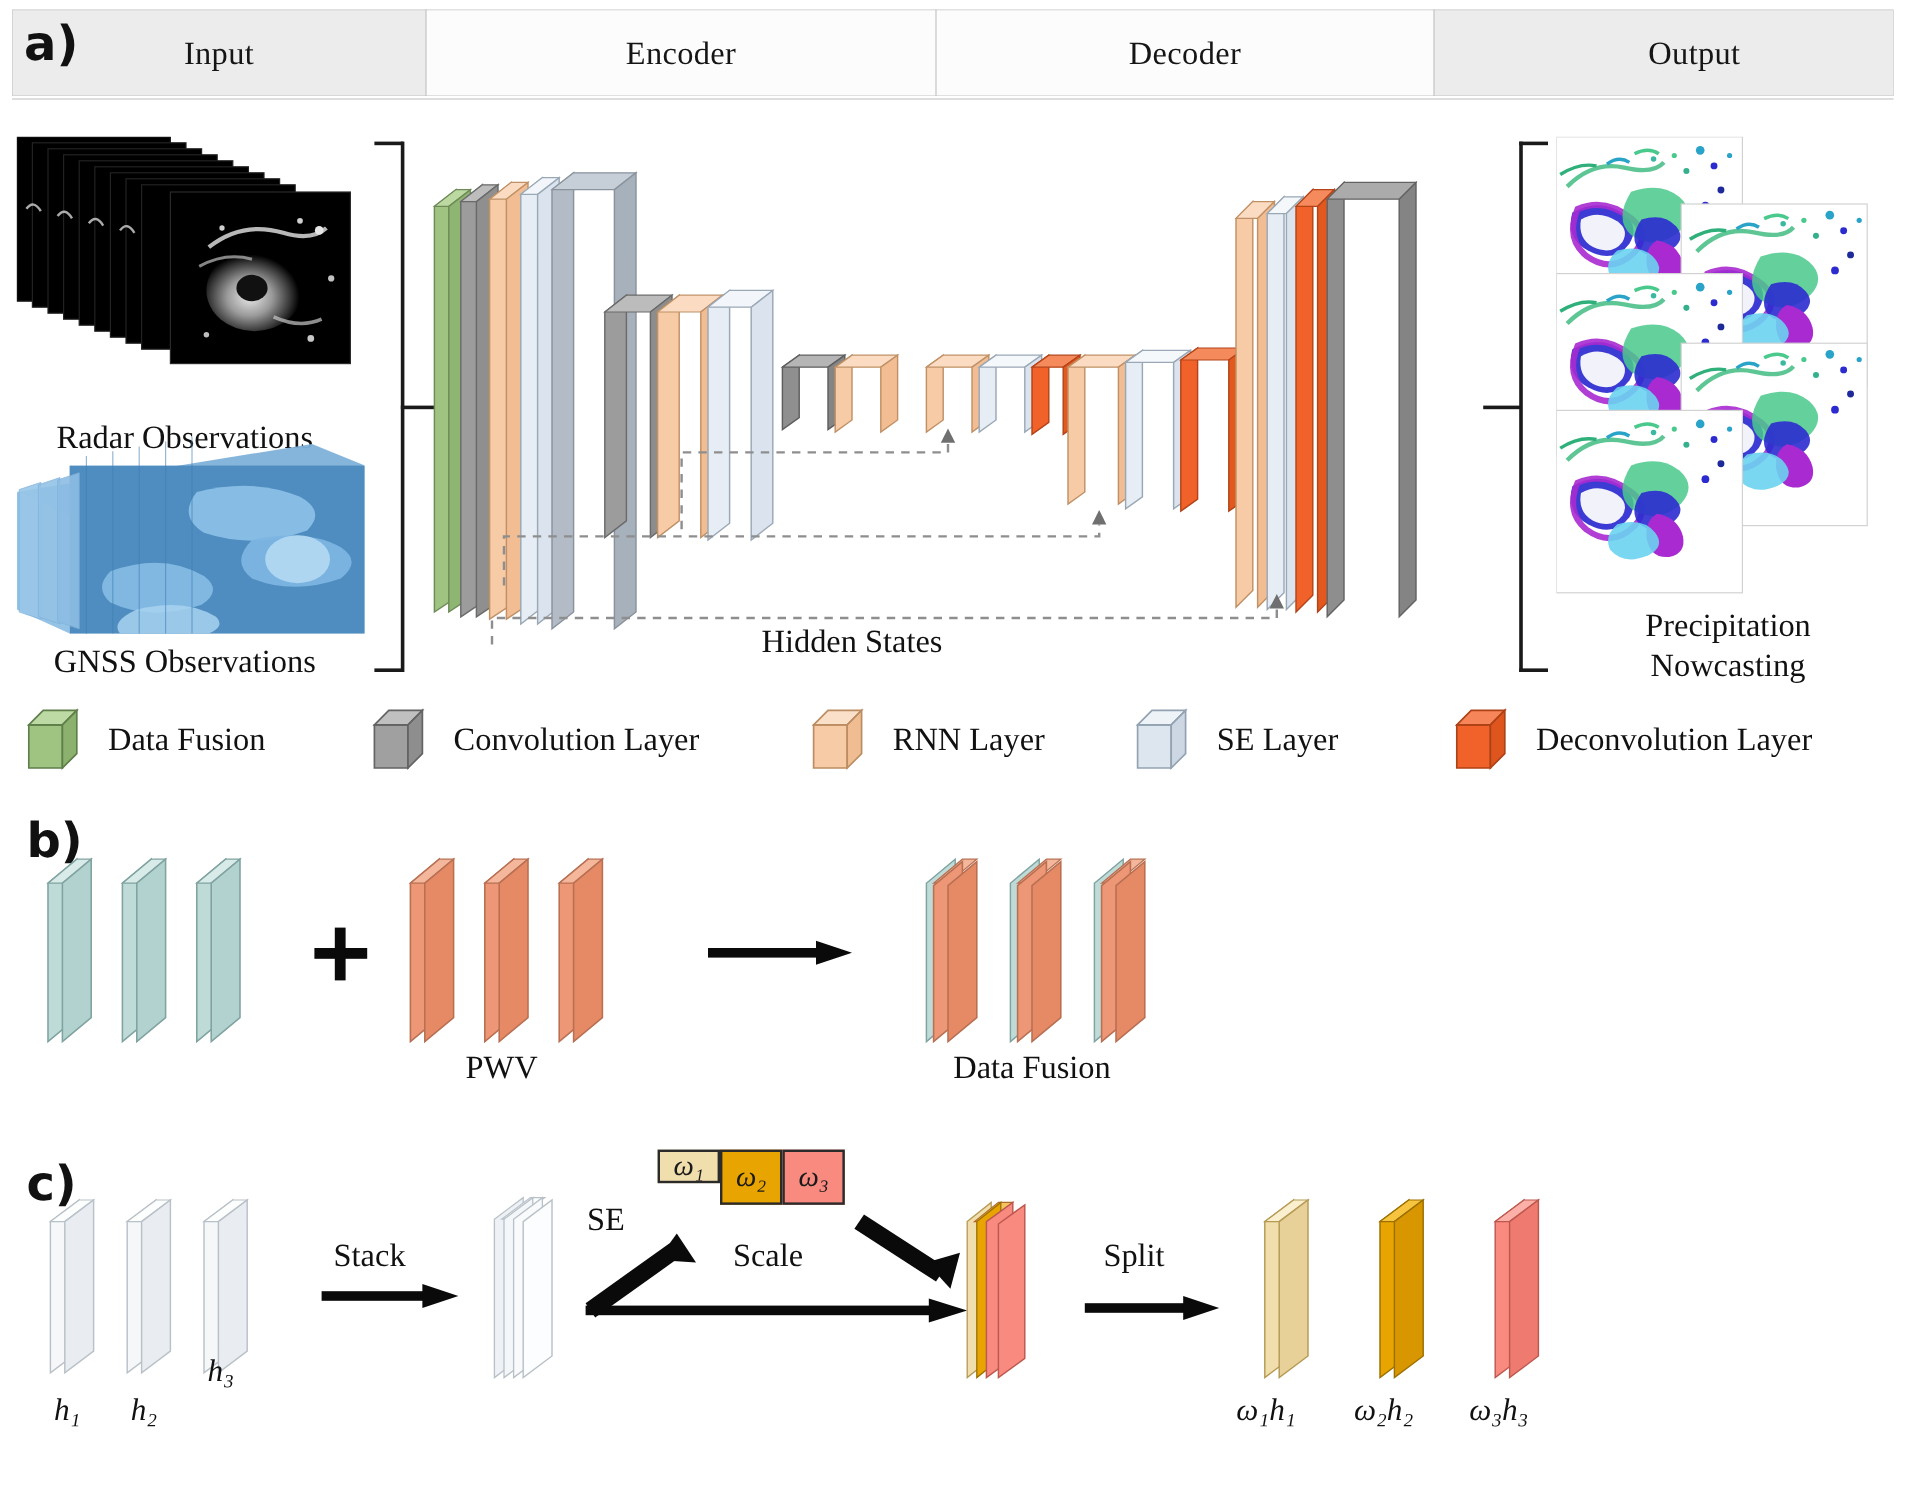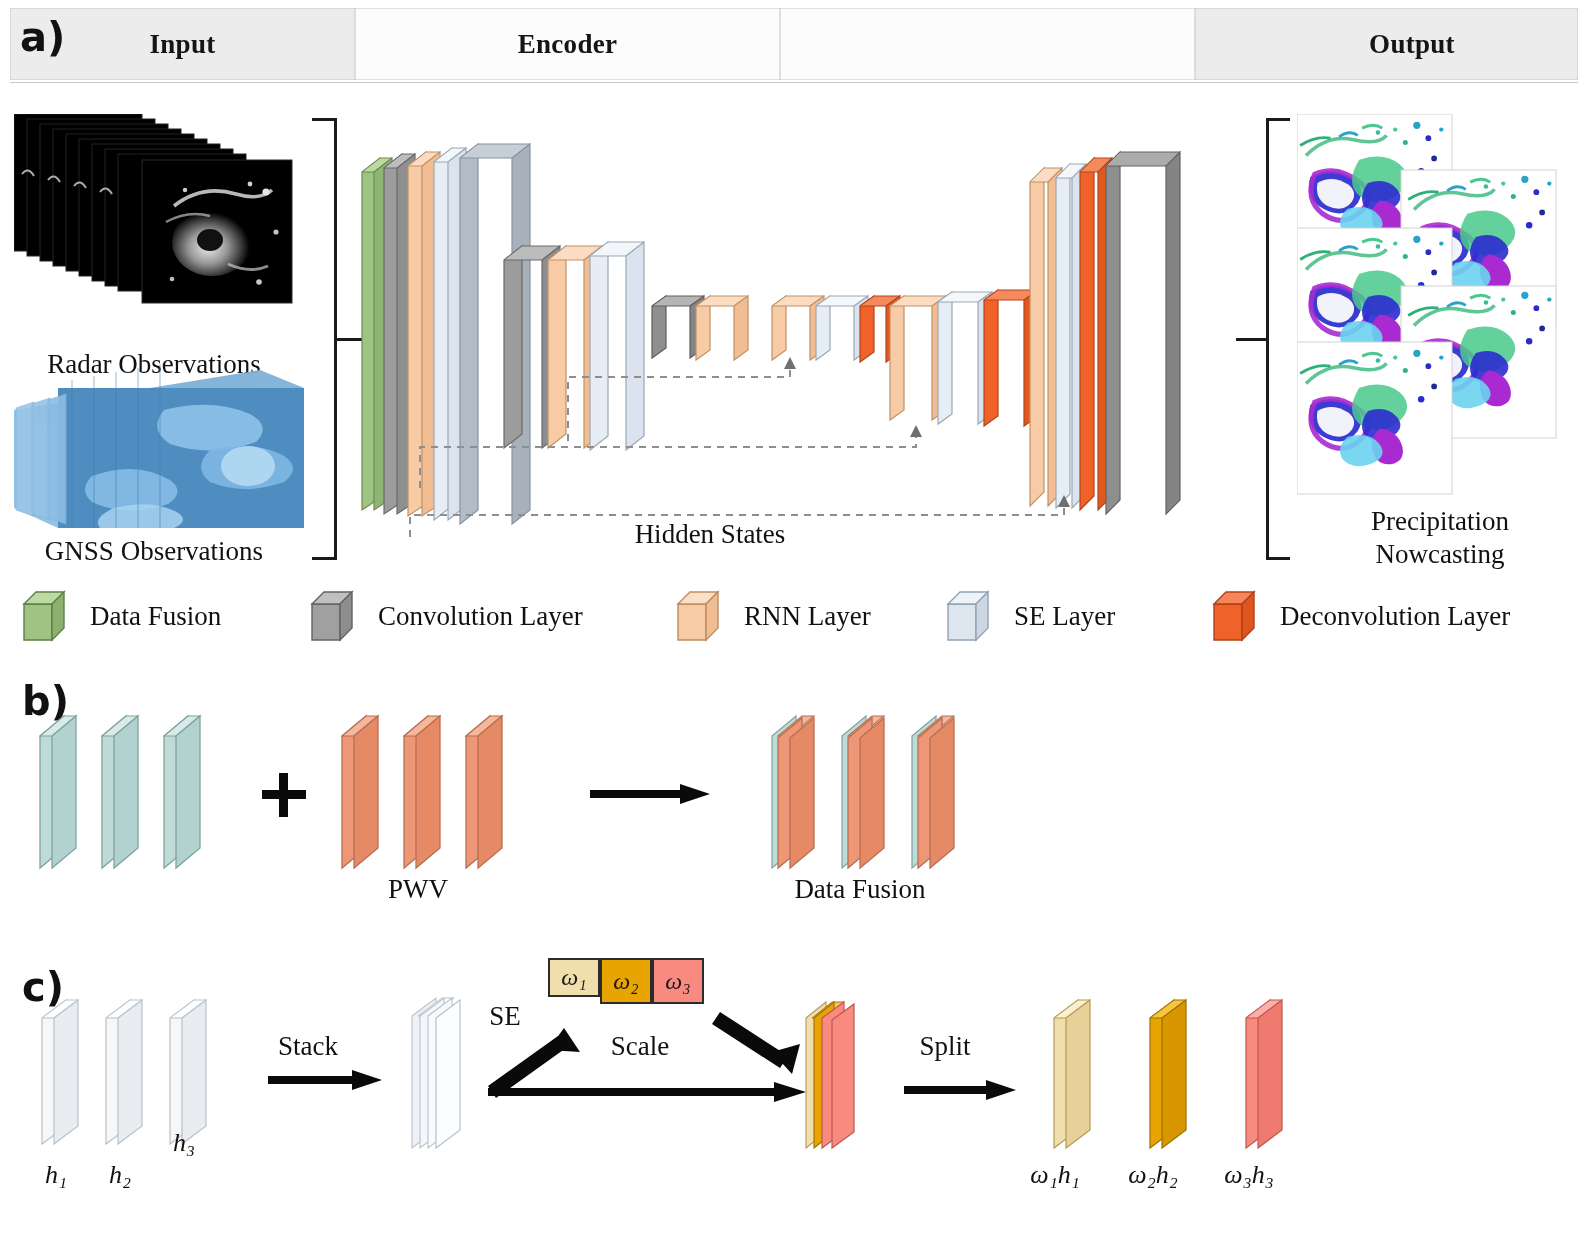--- a/index.html
+++ b/index.html
@@ -2,21 +2,21 @@
 <html><head>
 <meta charset="utf-8">
 <style>
   html,body{margin:0;padding:0;background:#fff;}
   body{font-family:"Liberation Serif", serif;}
   #fig{position:relative;width:1588px;height:1238px;background:#fff;overflow:hidden;}
 
   
   .hdr{position:absolute;left:10px;top:8px;width:1568px;height:72px;}
   .hdr-seg{position:absolute;top:0;height:72px;display:flex;align-items:center;justify-content:center;
-           font-size:27px;color:#151515;letter-spacing:.3px;font-weight:bold;}
+           font-size:27px;color:#151515;letter-spacing:.3px;}
   .hdr-line{position:absolute;left:10px;width:1568px;height:1px;background:#c9c9c9;}
 
   .panel-letter{position:absolute;font-family:"DejaVu Sans",sans-serif;font-weight:700;font-size:40px;color:#111;}
 
   
   .lbl{position:absolute;font-size:27px;color:#111;text-align:center;line-height:1.22;}
   .italic-lbl{position:absolute;font-size:26px;color:#111;font-style:italic;text-align:center;}
 
   
   .brk{position:absolute;}
@@ -43,20 +43,23 @@
       <polygon points="0,0 345,0 400,36 345,72 0,72" fill="#ececec" stroke="#c4c4c4" stroke-width="1"></polygon>
       <polygon points="345,0 770,0 825,36 770,72 345,72" fill="#fcfcfc" stroke="#c4c4c4" stroke-width="1"></polygon>
       <polygon points="770,0 1185,0 1240,36 1185,72 770,72" fill="#fcfcfc" stroke="#c4c4c4" stroke-width="1"></polygon>
       <polygon points="1185,0 1568,0 1568,72 1185,72" fill="#ececec" stroke="#c4c4c4" stroke-width="1"></polygon>
     </svg>
     <div class="hdr-seg" style="left:0;width:345px;">
       <span>Input</span>
     </div>
     <div class="hdr-seg" style="left:345px;width:425px;">
       <span>Encoder</span>
+    </div>
+    <div class="hdr-seg" style="left:770px;width:415px;">
+      <span>Decoder</span>
     </div>
     <div class="hdr-seg" style="left:1185px;width:434px;">
       <span>Output</span>
     </div>
   </div>
   <div class="hdr-line" style="top:82px;"></div>
 
   <div class="panel-letter" style="left:20px;top:14px;">a)</div>
   <div class="panel-letter" style="left:22px;top:678px;">b)</div>
   <div class="panel-letter" style="left:22px;top:964px;">c)</div>
@@ -494,21 +497,21 @@
       <polygon points="1130,28 1154,10 1154,140 1130,158" fill="#e8a400" stroke="#9c7000" stroke-width="1.2"></polygon>
       <polygon points="1130,28 1154,10 1166,10 1142,28" fill="#f6c43f" stroke="#9c7000" stroke-width="1"></polygon>
       <polygon points="1142,28 1166,10 1166,140 1142,158" fill="#d89700" stroke="#9c7000" stroke-width="1.2"></polygon>
 
       <polygon points="1226,28 1250,10 1250,140 1226,158" fill="#f88a80" stroke="#bd584f" stroke-width="1.2"></polygon>
       <polygon points="1226,28 1250,10 1262,10 1238,28" fill="#fcb0a8" stroke="#bd584f" stroke-width="1"></polygon>
       <polygon points="1238,28 1262,10 1262,140 1238,158" fill="#ef7a70" stroke="#bd584f" stroke-width="1.2"></polygon>
     </g>
   </svg>
 
-  <div class="wbox" style="left:548px;top:958px;width:52px;height:39px;background:#f0deac;">
+  <div class="wbox" style="left:548px;top:958px;width:52px;height:28px;background:#f0deac;">
     <span>ω₁</span>
   </div>
   <div class="wbox" style="left:600px;top:958px;width:52px;height:46px;background:#e8a400;">
     <span>ω₂</span>
   </div>
   <div class="wbox" style="left:652px;top:958px;width:52px;height:46px;background:#f88a80;">
     <span>ω₃</span>
   </div>
 
   <div class="lbl" style="left:238px;top:1030px;width:140px;">Stack</div>

